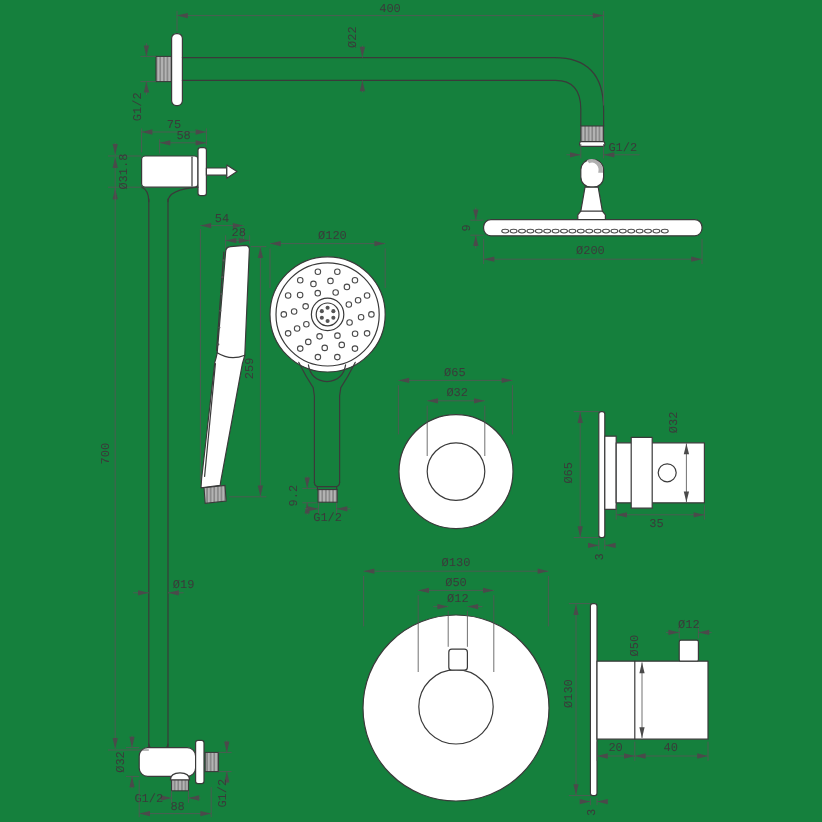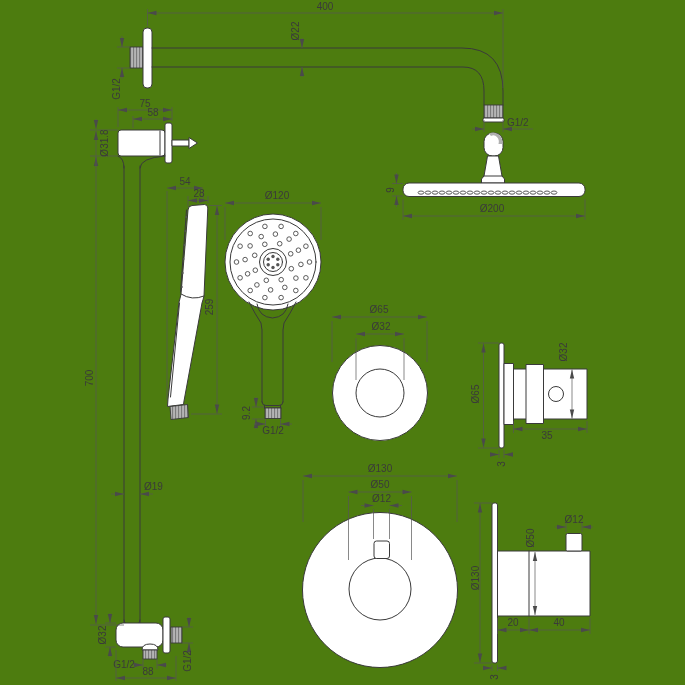--- a/index.html
+++ b/index.html
@@ -1,16 +1,16 @@
 <!DOCTYPE html>
 <html><head>
 <meta charset="utf-8">
 <style>
   html,body{margin:0;padding:0;background:#fff;}
-  .stage{width:685px;height:685px;background:#4d7c0f;position:relative;font-family:Liberation Sans, sans-serif;}
+  .stage{width:685px;height:685px;background:#15803d;position:relative;font-family:Liberation Mono, monospace;}
   svg{display:block;}
   .ol{stroke:#3a3a3a;stroke-width:1;fill:none;stroke-linejoin:round;stroke-linecap:round;}
   .olf{stroke:#3a3a3a;stroke-width:1;fill:#ffffff;stroke-linejoin:round;}
   .thr{fill:url(#thatch);stroke:#3a3a3a;stroke-width:0.9;}
   .dl{stroke:#565656;stroke-width:0.7;fill:none;}
   .dot{fill:#555;stroke:none;}
   .noz{fill:none;stroke:#4a4a4a;stroke-width:0.9;}
   text.dim{font-size:10px;fill:#3a3a3a;}
   .mid{text-anchor:middle;}
   .rot{dominant-baseline:central;text-anchor:middle;}

